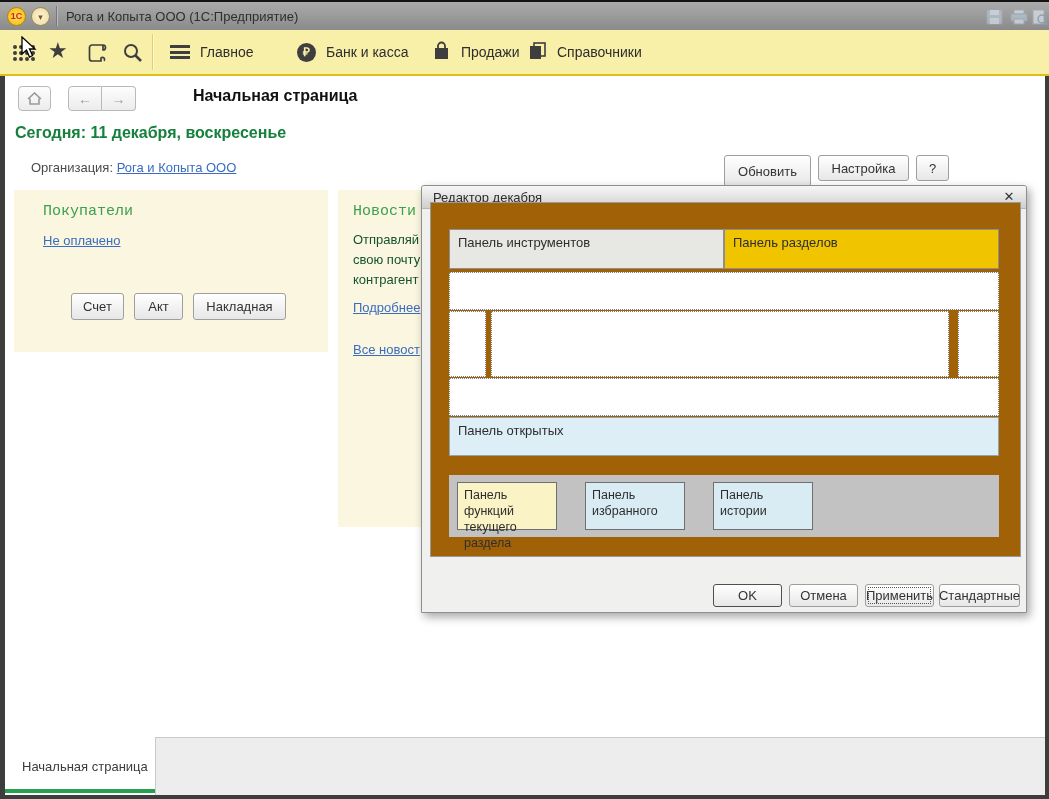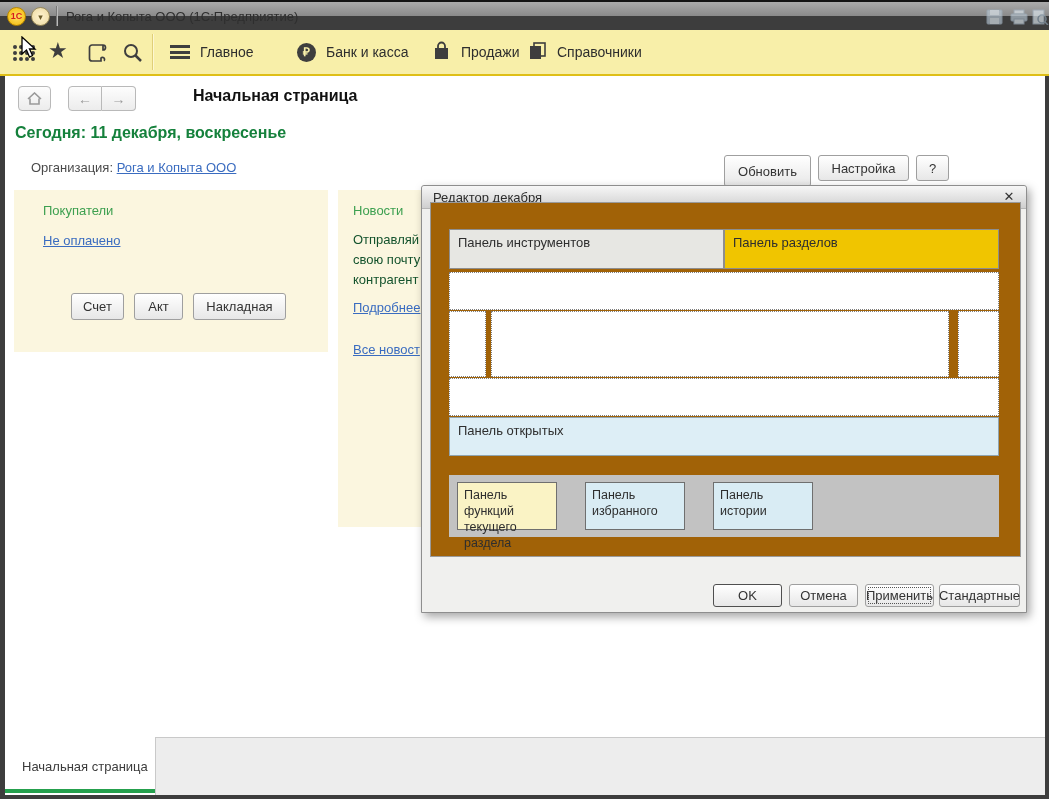--- a/index.html
+++ b/index.html
@@ -1,21 +1,21 @@
 <!DOCTYPE html>
 <html><head>
 <meta charset="utf-8">
 <style>
   html,body{margin:0;padding:0;background:#3d3d3d;}
   *{box-sizing:border-box;font-family:"Liberation Sans", sans-serif;}
   #window{position:relative;width:1049px;height:799px;background:#3d3d3d;overflow:hidden;}
   .abs{position:absolute;}
 
   
-  #titlebar{left:0;top:0;width:1049px;height:16px;
+  #titlebar{left:0;top:0;width:1049px;height:30px;
     background:linear-gradient(#ababab,#8a8a8a);
     border-top:2px solid #141414;}
   .logo-circle{left:7px;top:5px;width:19px;height:19px;border-radius:50%;
     background:radial-gradient(#ffe169,#f4b800);border:1px solid #b98700;
     color:#d61c1c;font-size:9px;font-weight:bold;text-align:center;line-height:17px;}
   .drop-circle{left:31px;top:5px;width:19px;height:19px;border-radius:50%;
     background:radial-gradient(#fff3cf,#ecd9a0);border:1px solid #9a8a5a;
     color:#6a5b2a;font-size:9px;text-align:center;line-height:18px;}
   .tb-sep{left:56px;top:4px;width:1px;height:20px;background:#777;box-shadow:1px 0 0 #bbb;}
   #win-title{left:66px;top:7px;color:#2e2e2e;font-size:13px;white-space:nowrap;}
@@ -40,21 +40,21 @@
   .navbtn{height:25px;border:1px solid #b9b9b9;border-radius:4px;
     background:linear-gradient(#fdfdfd,#ececec);color:#9a9a9a;
     display:flex;align-items:center;justify-content:center;font-size:14px;}
   #page-title{left:188px;top:11px;font-size:16px;font-weight:bold;color:#111;}
   #date-line{left:10px;top:48px;font-size:16px;font-weight:bold;}
   #org-row{left:26px;top:84px;font-size:13px;color:#4a4a4a;}
   a.lnk{text-decoration:underline;cursor:pointer;}
   .btn{border:1px solid #9f9f9f;border-radius:3px;background:linear-gradient(#ffffff,#e7e7e7);
     color:#333;font-size:13px;display:flex;align-items:center;justify-content:center;}
   .cream{background:#fbf6df;}
-  .panel-title{font-size:13px;}
+  .panel-title{font-size:15px;font-family:Liberation Mono, monospace;}
   .news-line{font-size:13px;color:#14532d;line-height:20px;white-space:nowrap;}
 
   
   #dialog{left:421px;top:185px;width:606px;height:428px;
     background:#f0f0ee;border:1px solid #8e8e8e;border-radius:3px 3px 0 0;
     box-shadow:3px 4px 10px rgba(0,0,0,.35);}
   #dlg-titlebar{left:0;top:0;width:100%;height:23px;border-radius:3px 3px 0 0;
     background:linear-gradient(#f7f7f7,#cfcfcf);border-bottom:1px solid #b5b5b5;}
   #dlg-title{left:11px;top:4px;font-size:13px;color:#2c2c2c;}
   #dlg-close{right:8px;top:2px;width:18px;height:18px;font-size:13px;color:#333;

